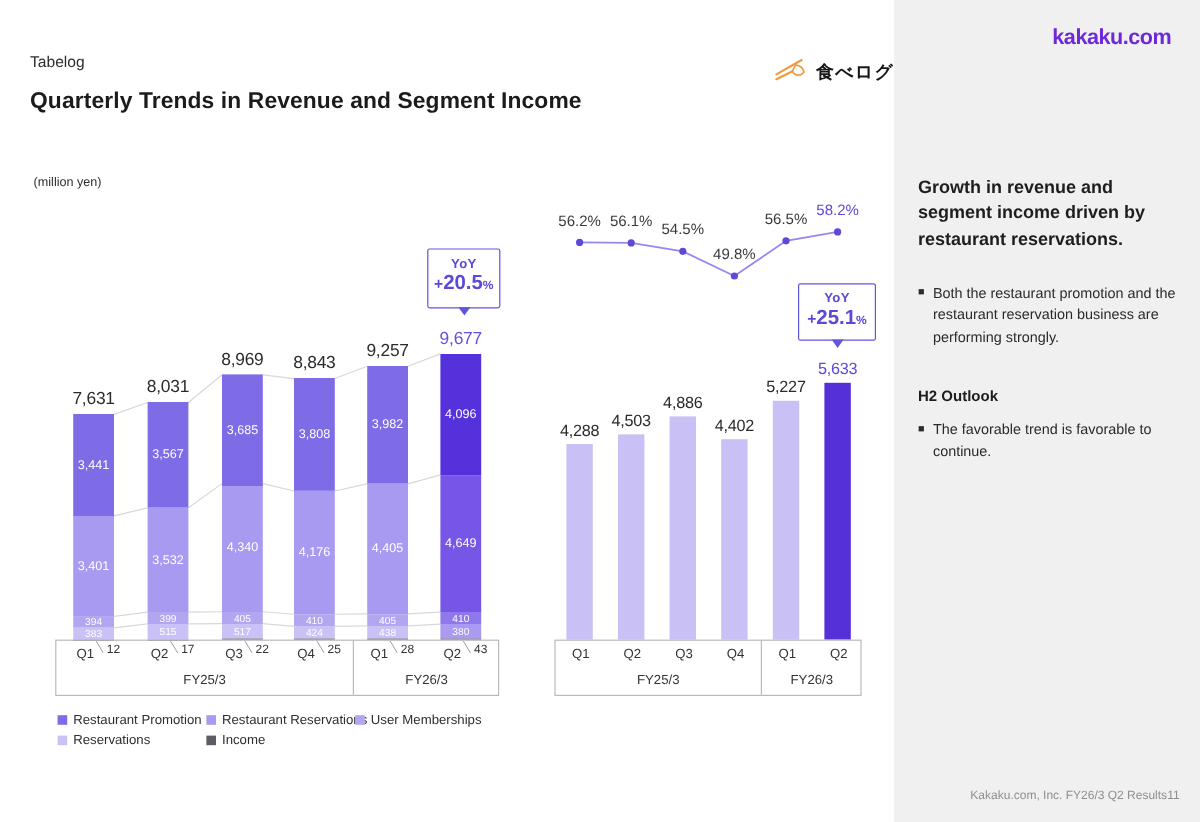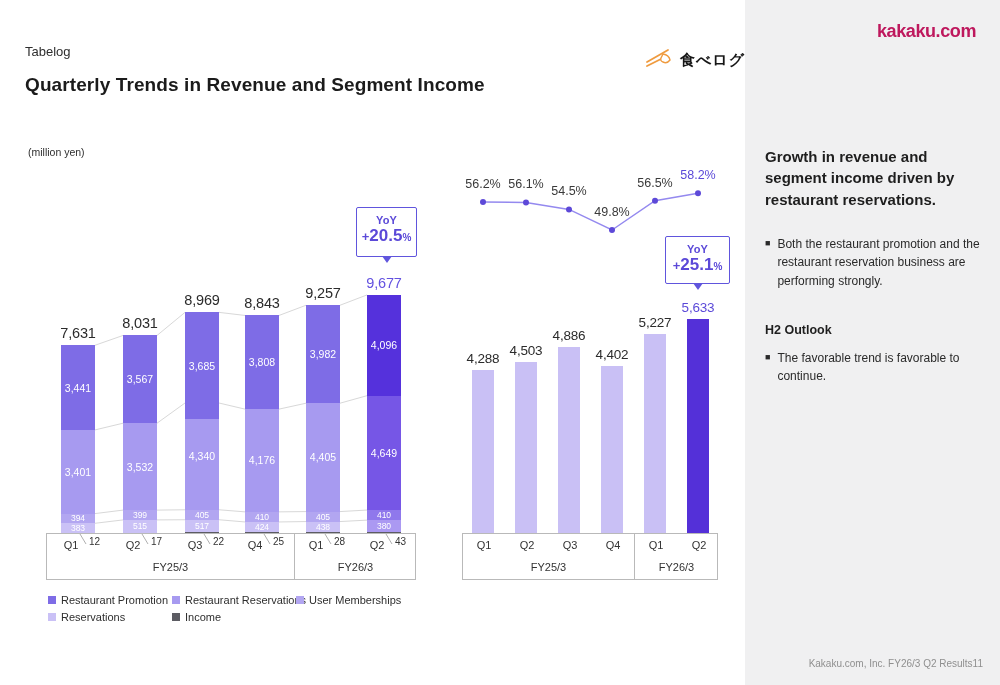--- a/index.html
+++ b/index.html
@@ -5,21 +5,21 @@
 *{margin:0;padding:0;box-sizing:border-box}
 html,body{width:1000px;height:685px}
 body{font-family:"Liberation Sans",sans-serif;background:#fff}
 .slide{position:relative;width:1000px;height:685px;background:#fff;overflow:hidden}
 .eyebrow{position:absolute;left:25px;top:44px;font-size:13px;color:#2e2e2e}
 .title{position:absolute;left:25px;top:74px;font-size:19px;font-weight:bold;color:#1b1b1b;letter-spacing:.1px}
 .unit{position:absolute;left:28px;top:146px;font-size:10.5px;color:#2e2e2e}
 .tabelog-logo{position:absolute;left:645px;top:47px;display:flex;align-items:center;gap:5px}
 .tabelog-logo .txt{font-size:15px;font-weight:bold;color:#161616;letter-spacing:1px}
 .sidebar{position:absolute;left:745px;top:0;width:255px;height:685px;background:#f0f0f1}
-.kakaku{position:absolute;top:21px;right:24px;font-size:18px;font-weight:900;letter-spacing:-.4px;color:#be185d}
+.kakaku{position:absolute;top:21px;right:24px;font-size:18px;font-weight:900;letter-spacing:-.4px;color:#6d28d9}
 .sb-inner{position:absolute;left:20px;top:146px;width:219px}
 .sb-head{font-size:15px;font-weight:bold;color:#1e1e1e;line-height:1.42}
 .sb-section{margin-top:25px}
 .sb-section+.sb-section{margin-top:32px}
 .sb-sec-title{font-size:12.5px;font-weight:bold;color:#1e1e1e}
 .sb-bullet{display:flex;gap:7px;margin-top:12px}
 .sb-bullet .sq{font-size:9px;color:#2a2a2a;line-height:1;margin-top:4px}
 .sb-bullet .bt{font-size:12px;color:#2a2a2a;line-height:1.55}
 .footer{position:absolute;right:17px;bottom:16px;font-size:10px;color:#8f8f8f;display:flex;}
 .legend{position:absolute;left:48px;top:594px;display:grid;grid-template-columns:124px 124px 122px;row-gap:5px}
@@ -110,21 +110,21 @@
       <div class="bar-seg" style="left: 123px; top: 532.582px; width: 34px; height: 0.4182px; background: rgb(92, 92, 99);"></div>
       <div class="bar-seg" style="left: 123px; top: 519.913px; width: 34px; height: 12.669px; background: rgb(202, 193, 246); font-size: 8.5px;">515</div>
       <div class="bar-seg" style="left: 123px; top: 510.097px; width: 34px; height: 9.8154px; background: rgb(178, 166, 241); font-size: 8.5px;">399</div>
       <div class="bar-seg" style="left: 123px; top: 423.21px; width: 34px; height: 86.8872px; background: rgb(167, 154, 240); font-size: 10.5px;">3,532</div>
       <div class="bar-seg" style="left: 123px; top: 335.462px; width: 34px; height: 87.7482px; background: rgb(126, 108, 230); font-size: 10.5px; text-align: center;">3,567</div>
       <div class="bar-total" style="left: 104px; top: 315.437px;">8,031</div>
       <div class="bar-seg" style="left: 185px; top: 532.459px; width: 34px; height: 0.5412px; background: rgb(92, 92, 99);"></div>
       <div class="bar-seg" style="left: 185px; top: 519.741px; width: 34px; height: 12.7182px; background: rgb(202, 193, 246); font-size: 8.5px;">517</div>
       <div class="bar-seg" style="left: 185px; top: 509.778px; width: 34px; height: 9.963px; background: rgb(178, 166, 241); font-size: 8.5px;">405</div>
       <div class="bar-seg" style="left: 185px; top: 403.014px; width: 34px; height: 106.764px; background: rgb(167, 154, 240); font-size: 10.5px;">4,340</div>
-      <div class="bar-seg" style="left: 185px; top: 312.363px; width: 34px; height: 107px; background: rgb(126, 108, 230); font-size: 10.5px;">3,685</div>
+      <div class="bar-seg" style="left: 185px; top: 312.363px; width: 34px; height: 93px; background: rgb(126, 108, 230); font-size: 10.5px;">3,685</div>
       <div class="bar-total" style="left: 166px; top: 292.363px;">8,969</div>
       <div class="bar-seg" style="left: 245px; top: 532.385px; width: 34px; height: 0.615px; background: rgb(92, 92, 99);"></div>
       <div class="bar-seg" style="left: 245px; top: 521.955px; width: 34px; height: 10.4304px; background: rgb(202, 193, 246); font-size: 8.5px;">424</div>
       <div class="bar-seg" style="left: 245px; top: 511.869px; width: 34px; height: 10.086px; background: rgb(178, 166, 241); font-size: 8.5px;">410</div>
       <div class="bar-seg" style="left: 245px; top: 409.139px; width: 34px; height: 102.73px; background: rgb(167, 154, 240); font-size: 10.5px;">4,176</div>
       <div class="bar-seg" style="left: 245px; top: 315.462px; width: 34px; height: 93.6768px; background: rgb(126, 108, 230); font-size: 10.5px;">3,808</div>
       <div class="bar-total" style="left: 226px; top: 295.462px;">8,843</div>
       <div class="bar-seg" style="left: 306px; top: 532.311px; width: 34px; height: 0.6888px; background: rgb(92, 92, 99);"></div>
       <div class="bar-seg" style="left: 306px; top: 521.536px; width: 34px; height: 10.7748px; background: rgb(202, 193, 246); font-size: 8.5px;">438</div>
       <div class="bar-seg" style="left: 306px; top: 511.573px; width: 34px; height: 9.963px; background: rgb(178, 166, 241); font-size: 8.5px;">405</div>

